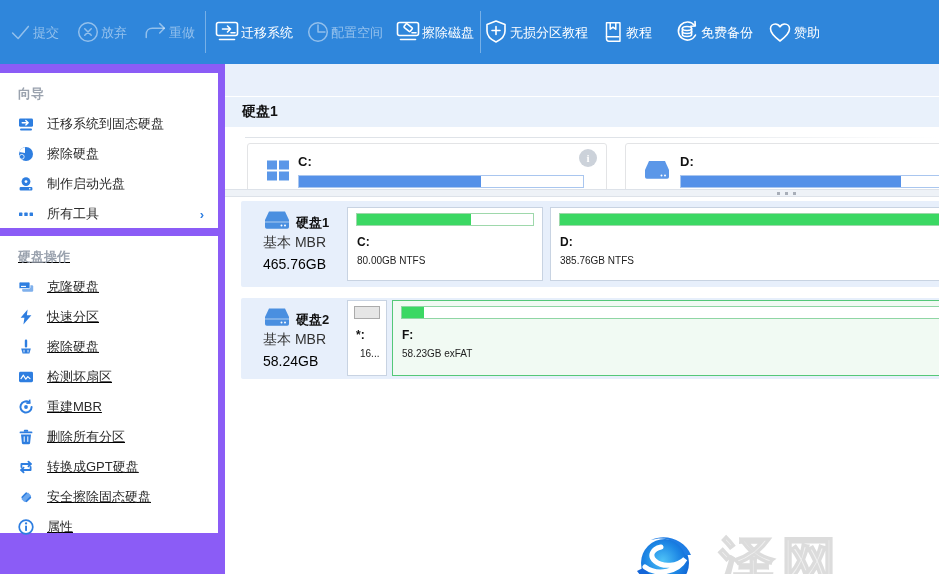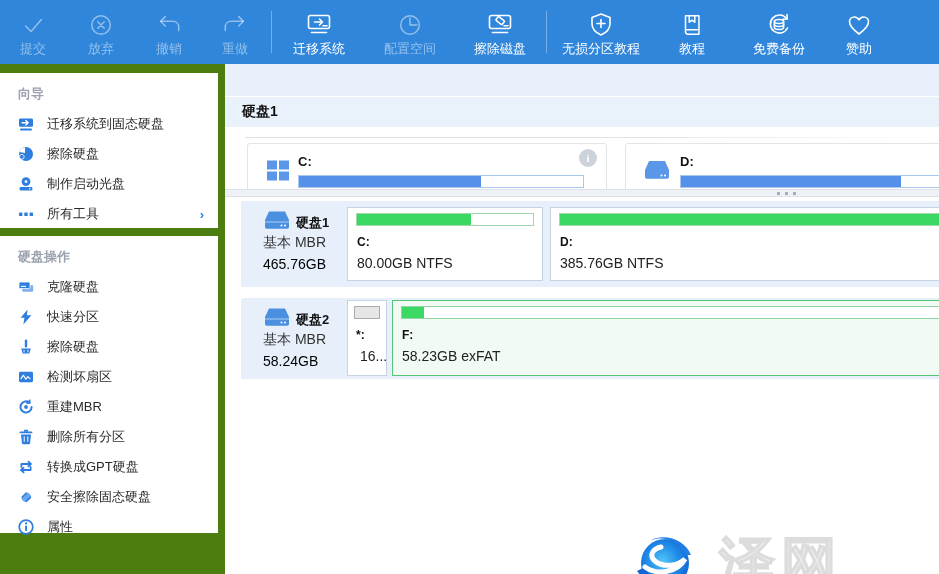--- a/index.html
+++ b/index.html
@@ -3,33 +3,33 @@
 <meta charset="utf-8">
 <style>
   * { margin:0; padding:0; box-sizing:border-box; }
   html,body { width:939px; height:574px; overflow:hidden; }
   body { font-family:"Liberation Sans","DejaVu Sans",sans-serif; background:#e9f0fb; }
   #app { position:relative; width:939px; height:574px; overflow:hidden; }
 
   
   .toolbar { position:absolute; left:0; top:0; width:939px; height:64px;
     background:#2f86db; display:flex; align-items:center; }
-  .tb-item { height:58px; display:flex; flex-direction:column; align-items:center;
+  .tb-item { height:58px; display:flex; align-items:center;
     justify-content:center; color:#ffffff; cursor:pointer; }
   .tb-item .tb-icon { height:32px; display:flex; align-items:center; justify-content:center; }
   .tb-item .tb-label { font-size:13px; line-height:15px; white-space:nowrap; }
   .tb-item.disabled { color:rgba(255,255,255,0.48); }
   .tb-sep { width:1px; height:42px; background:rgba(255,255,255,0.35); margin:0 3px; }
   .tb-icon svg { stroke:currentColor; fill:none; stroke-width:1.6; stroke-linecap:round; stroke-linejoin:round; }
 
   
-  .sidebar { position:absolute; left:0; top:64px; width:225px; bottom:0; background:#4d7c0f; }
+  .sidebar { position:absolute; left:0; top:64px; width:225px; bottom:0; background:#8b5cf6; }
   .side-block { position:absolute; left:0; width:218px; background:#ffffff; }
   .side-block.b1 { top:9px; height:155px; }
-  .side-block.b2 { top:172px; height:297px; }
+  .side-block.b2 { top:172px; height:297px;text-decoration:underline; }
   .side-header { color:#9aa2ae; font-size:13px; font-weight:bold; padding:12px 0 6px 18px; }
   .side-item { height:30px; display:flex; align-items:center; padding-left:18px; cursor:pointer;
     color:#2b2b2b; font-size:13px; position:relative; }
   .side-item .s-icon { width:16px; height:16px; margin-right:13px; flex:0 0 16px; display:flex; align-items:center; }
   .side-item .chev { position:absolute; right:14px; color:#2e7ee0; font-size:13px; font-weight:bold; }
 
   
   .main { position:absolute; left:225px; top:64px; right:0; bottom:0; background:#ffffff;margin-top:32px; }
   .tabbar { position:absolute; left:0; top:1px; right:0; height:30px; background:#e9f1fb;
     display:flex; align-items:center; }
@@ -61,21 +61,21 @@
   .disk-info { position:absolute; left:0; top:0; width:106px; height:100%; cursor:pointer; }
   .disk-info .d-icon { position:absolute; left:23px; top:10px; }
   .disk-info .d-name { position:absolute; left:55px; top:13px; font-size:13px; font-weight:bold; color:#111; }
   .disk-info .d-type { position:absolute; left:22px; top:33px; font-size:14px; color:#333; }
   .disk-info .d-size { position:absolute; left:22px; top:55px; font-size:14px; color:#000000; }
 
   .part { position:absolute; background:#fff; border:1px solid #c8d3e2; cursor:pointer; }
   .part .p-bar { position:absolute; left:8px; top:5px; right:8px; height:13px; border:1px solid #9ed8ab; background:#fff; }
   .part .p-bar .fill { height:100%; background:#3bd863; }
   .part .p-label { position:absolute; left:9px; top:27px; font-size:12px; font-weight:bold; color:#111; }
-  .part .p-size { position:absolute; left:9px; top:47px; font-size:14px; color:#222; }
+  .part .p-size { position:absolute; left:9px; top:47px; font-size:10px; color:#222; }
   .part.selected { background:#f1faf3; border:1px solid #54c878; }
   .part.gray .p-bar { border:1px solid #ababab; background:#e6e6e6; left:6px; right:6px; }
   .part.gray .p-label { left:8px; }
   .part.gray .p-size { left:12px; }
 
   .p-c { left:106px; top:6px; width:196px; height:74px; }
   .p-d { left:309px; top:6px; width:400px; height:74px; }
   .p-star { left:106px; top:2px; width:40px; height:76px; }
   .p-f { left:151px; top:2px; width:558px; height:76px; }
 
@@ -99,29 +99,20 @@
       <span class="tb-label">提交</span>
     </div>
     <div class="tb-item disabled" style="width:70px">
       <span class="tb-icon">
         <svg width="26" height="26" viewBox="0 0 28 28">
             <circle cx="14" cy="14" r="10"></circle>
             <path d="M10.5 10.5 l7 7 M17.5 10.5 l-7 7"></path>
           </svg>
         </span>
       <span class="tb-label">放弃</span>
-    </div>
-    <div class="tb-item disabled" style="width:66px">
-      <span class="tb-icon">
-        <svg width="26" height="26" viewBox="0 0 28 28">
-            <path d="M10 5 L5 10 l5 5"></path>
-            <path d="M5 10 h13 c4 0 6.5 3 6.5 6.5 V20"></path>
-          </svg>
-        </span>
-      <span class="tb-label">撤销</span>
     </div>
     <div class="tb-item disabled" style="width:66px">
       <span class="tb-icon">
         <svg width="26" height="26" viewBox="0 0 28 28">
             <path d="M18 5 l5 5 -5 5"></path>
             <path d="M23 10 H10 c-4 0 -6.5 3 -6.5 6.5 V20"></path>
           </svg>
         </span>
       <span class="tb-label">重做</span>
     </div>

